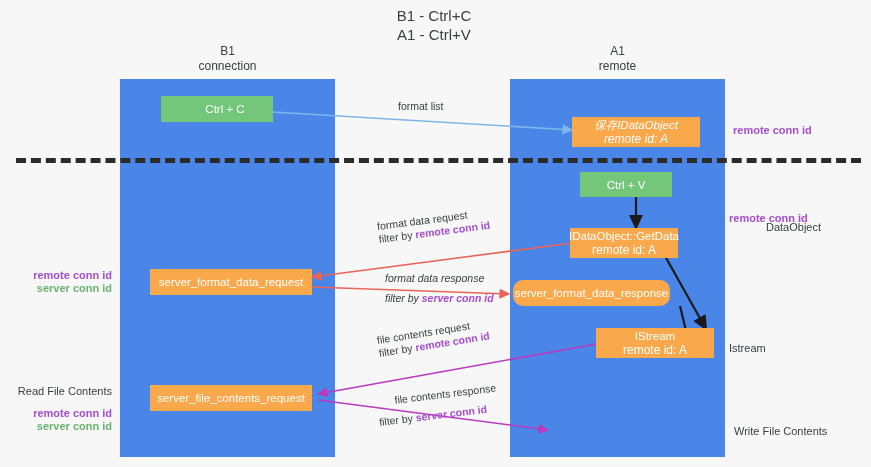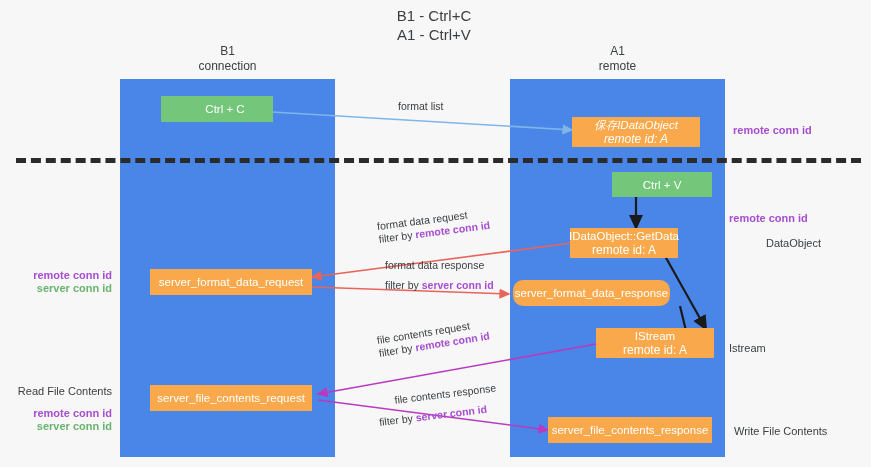--- a/index.html
+++ b/index.html
@@ -125,56 +125,53 @@
 
   <div class="box orange" style="left:150px;top:269px;width:162px;height:26px;">
     <div>server_format_data_request</div>
   </div>
 
   <div class="box orange" style="left:572px;top:117px;width:128px;height:30px;font-style:italic;">
     <div>保存IDataObject</div>
     <div class="l2">remote id: A</div>
   </div>
 
-  <div class="box green" style="left:580px;top:172px;width:100px;height:25px;margin-left:32px;">
+  <div class="box green" style="left:580px;top:172px;width:92px;height:25px;">
     <div>Ctrl + V</div>
   </div>
 
   <div class="box orange" style="left:570px;top:228px;width:108px;height:30px;">
     <div>IDataObject::GetData</div>
     <div class="l2">remote id: A</div>
   </div>
 
   <div class="box orange" style="left:513px;top:280px;width:157px;height:26px;border-radius:10px;">
     <div>server_format_data_response</div>
   </div>
 
   <div class="box orange" style="left:596px;top:328px;width:118px;height:30px;">
     <div>IStream</div>
     <div class="l2">remote id: A</div>
   </div>
 
-  <div class="box orange" style="left:548px;top:417px;width:164px;height:26px;">
-    <div>server_file_contents_response</div>
-  </div>
 
   <div class="divider"></div>
 
   <div class="alabel" style="left:398px;top:100px;">
     <span>format list</span>
   </div>
 
   <div class="alabel" style="left:378px;top:220px;transform:rotate(-7.3deg);">
     <div>format data request</div>
     <div>
       <span>filter by </span><span class="hl-purple">remote conn id</span>
     </div>
   </div>
 
-  <div class="alabel" style="left:385px;top:259px;">
+  <div class="alabel" style="left:385px;top:272px;font-style:italic;">
     <div>format data response</div>
     <div style="margin-top:7px;">
       <span>filter by </span><span class="hl-purple">server conn id</span>
     </div>
   </div>
 
   <div class="alabel" style="left:378px;top:334px;transform:rotate(-9deg);">
     <div>file contents request</div>
     <div>
       <span>filter by </span><span class="hl-purple">remote conn id</span>
@@ -185,21 +182,21 @@
     <div style="margin-left:18px;">file contents response</div>
     <div style="margin-top:7px;">
       <span>filter by </span><span class="hl-purple">server conn id</span>
     </div>
   </div>
 
   <div class="sidetext purple" style="left:733px;top:123px;">remote conn id</div>
 
   <div class="sidetext purple" style="left:729px;top:211px;">remote conn id</div>
 
-  <div class="sidetext" style="left:729px;top:236px;padding-left:37px;">DataObject</div>
+  <div class="sidetext" style="left:729px;top:220px;padding-left:37px;">DataObject</div>
 
   <div class="sidetext" style="left:729px;top:341px;">Istream</div>
 
   <div class="sidetext" style="left:734px;top:424px;">Write File Contents</div>
 
   <div class="sidetext purple right-al" style="left:0px;top:268px;width:112px;">remote conn id</div>
   <div class="sidetext green right-al" style="left:0px;top:281px;width:112px;">server conn id</div>
 
   <div class="sidetext right-al" style="left:0px;top:384px;width:112px;">Read File Contents</div>
   <div class="sidetext purple right-al" style="left:0px;top:406px;width:112px;">remote conn id</div>

